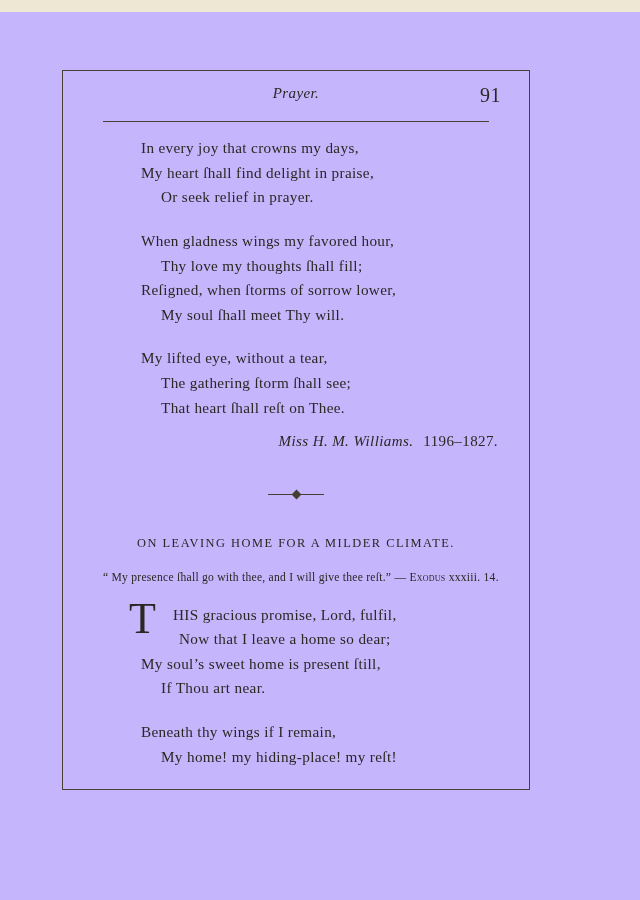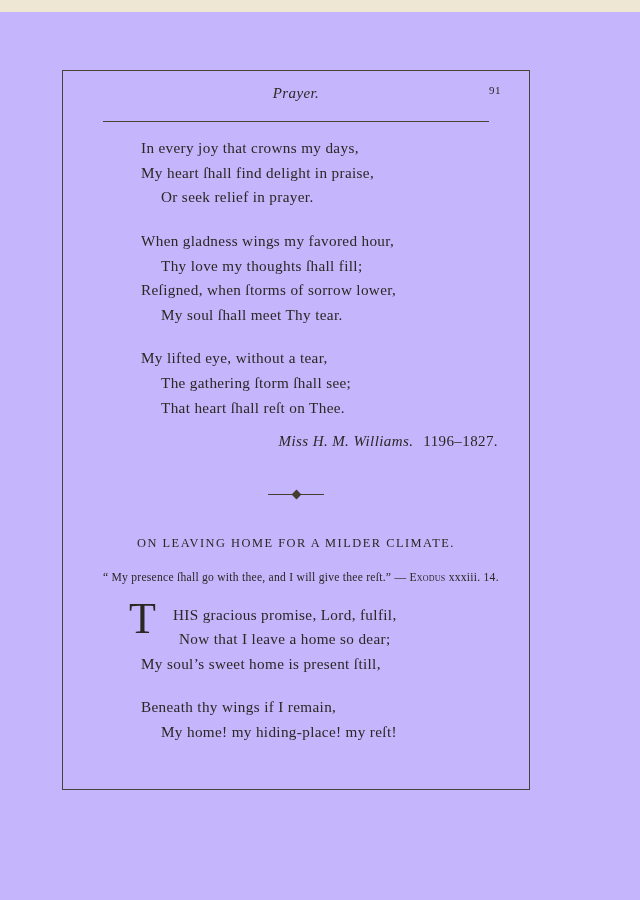--- a/index.html
+++ b/index.html
@@ -48,21 +48,21 @@
     top: 0;
     text-align: center;
     font-style: italic;
     font-size: 15px;
     letter-spacing: 0.4px;
   }
   .runhead .pageno {
     position: absolute;
     right: 2px;
     top: -1px;
-    font-size: 11px;
+    font-size: 20px;
     letter-spacing: 0.5px;
   }
   .rule {
     border-top: 1px solid #4a4236;
     margin: 6px 14px 0 14px;
   }
   .poem {
     margin-top: 14px;
     font-size: 15.2px;
     line-height: 1.62;
@@ -174,21 +174,21 @@
       <div class="poem">
         <div class="stanza">
           <div class="line ind0">In every joy that crowns my days,</div>
           <div class="line ind0">My heart ſhall find delight in praise,</div>
           <div class="line ind1">Or seek relief in prayer.</div>
         </div>
         <div class="stanza">
           <div class="line ind0">When gladness wings my favored hour,</div>
           <div class="line ind1">Thy love my thoughts ſhall fill;</div>
           <div class="line ind0">Reſigned, when ſtorms of sorrow lower,</div>
-          <div class="line ind1">My soul ſhall meet Thy tear.</div>
+          <div class="line ind1">My soul ſhall meet Thy will.</div>
         </div>
         <div class="stanza">
           <div class="line ind0">My lifted eye, without a tear,</div>
           <div class="line ind1">The gathering ſtorm ſhall see;</div>
           <div class="line ind1">That heart ſhall reſt on Thee.</div>
         </div>
         <div class="attrib">
           <span class="name">Miss H. M. Williams.</span><span class="dates">1196–1827.</span>
         </div>
       </div>
@@ -203,20 +203,21 @@
       <div class="epigraph">
         <span>“ My presence ſhall go with thee, and I will give thee reſt.” — </span><span class="src">Exodus</span><span> xxxiii. 14.</span>
       </div>
 
       <div class="poem2">
         <div class="stanza dropcap-block">
           <span class="dropcap">T</span>
           <div class="first-line">HIS gracious promise, Lord, fulfil,</div>
           <div class="second-line">Now that I leave a home so dear;</div>
           <div class="line ind0">My soul’s sweet home is present ſtill,</div>
+          <div class="line ind1">If Thou art near.</div>
         </div>
         <div class="stanza">
           <div class="line ind0">Beneath thy wings if I remain,</div>
           <div class="line ind1">My home! my hiding-place! my reſt!</div>
         </div>
       </div>
 
     </div>
   </div>
 </div>

